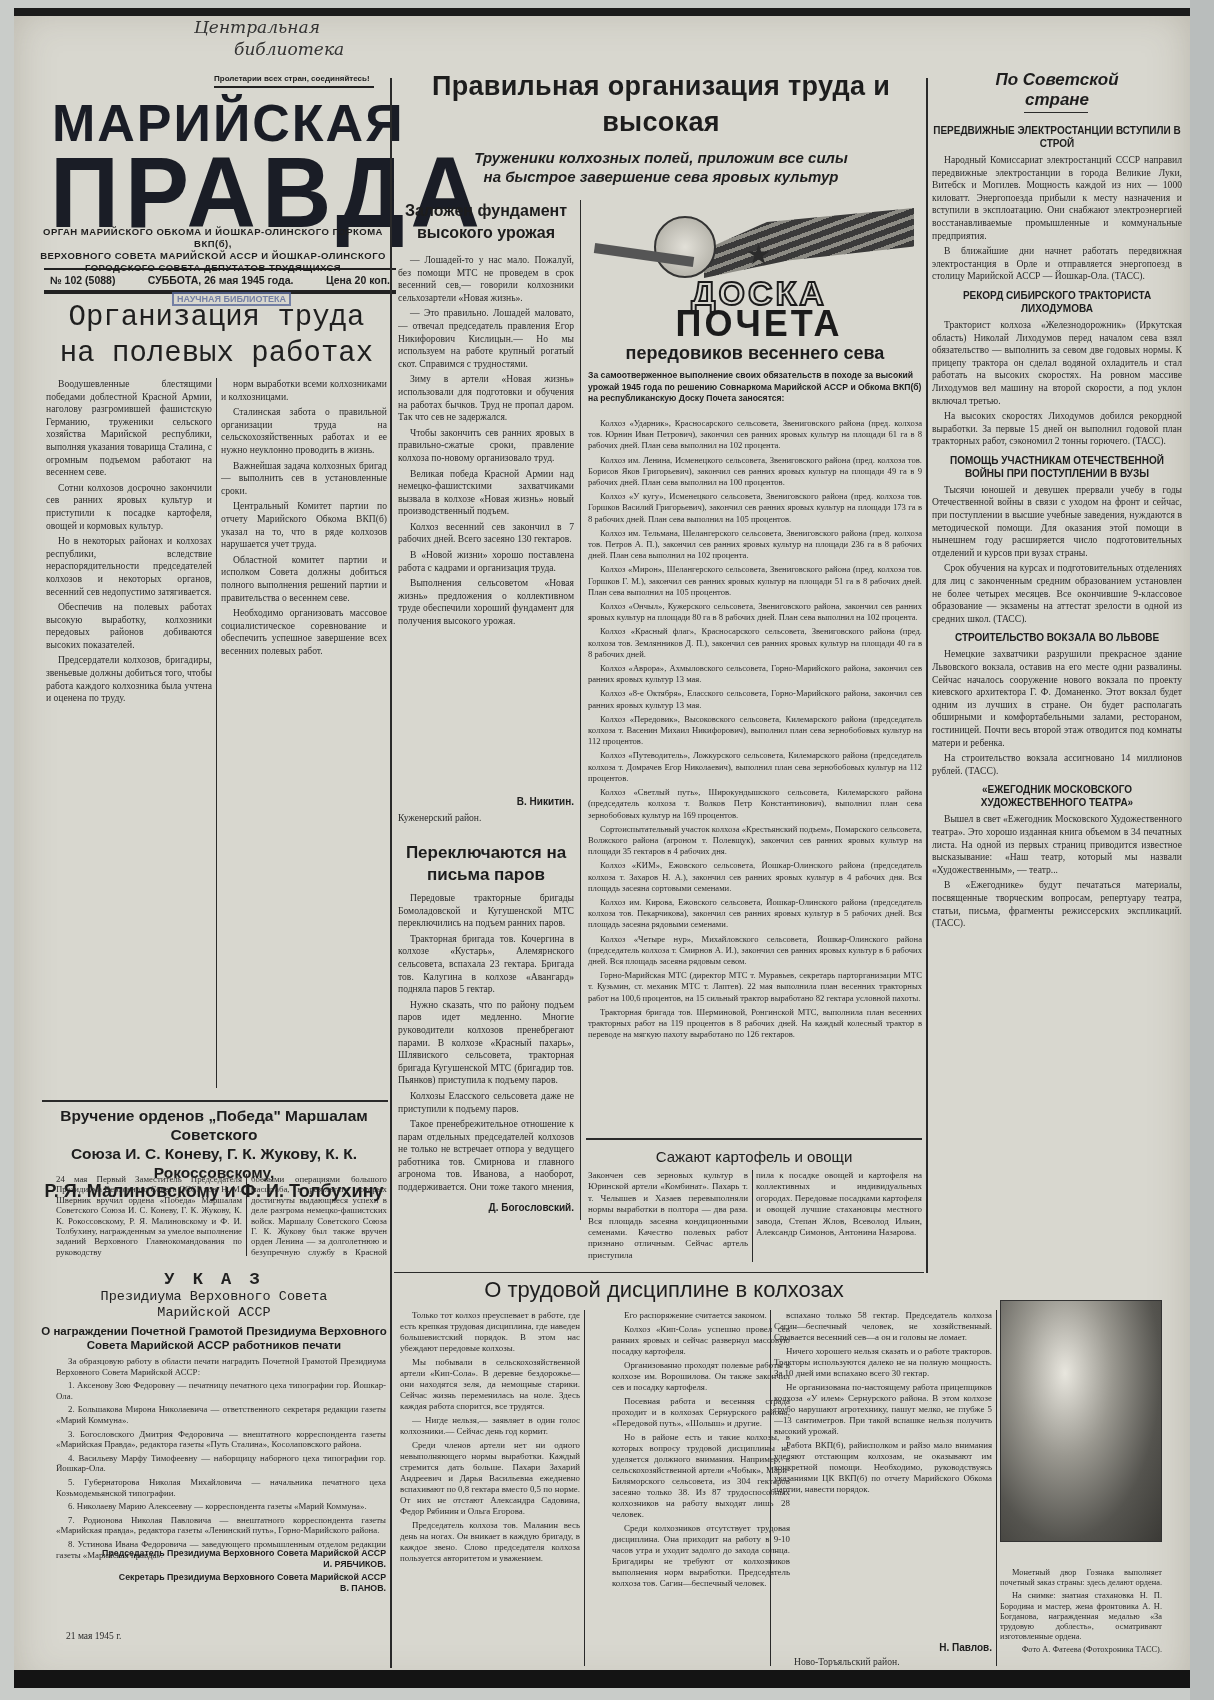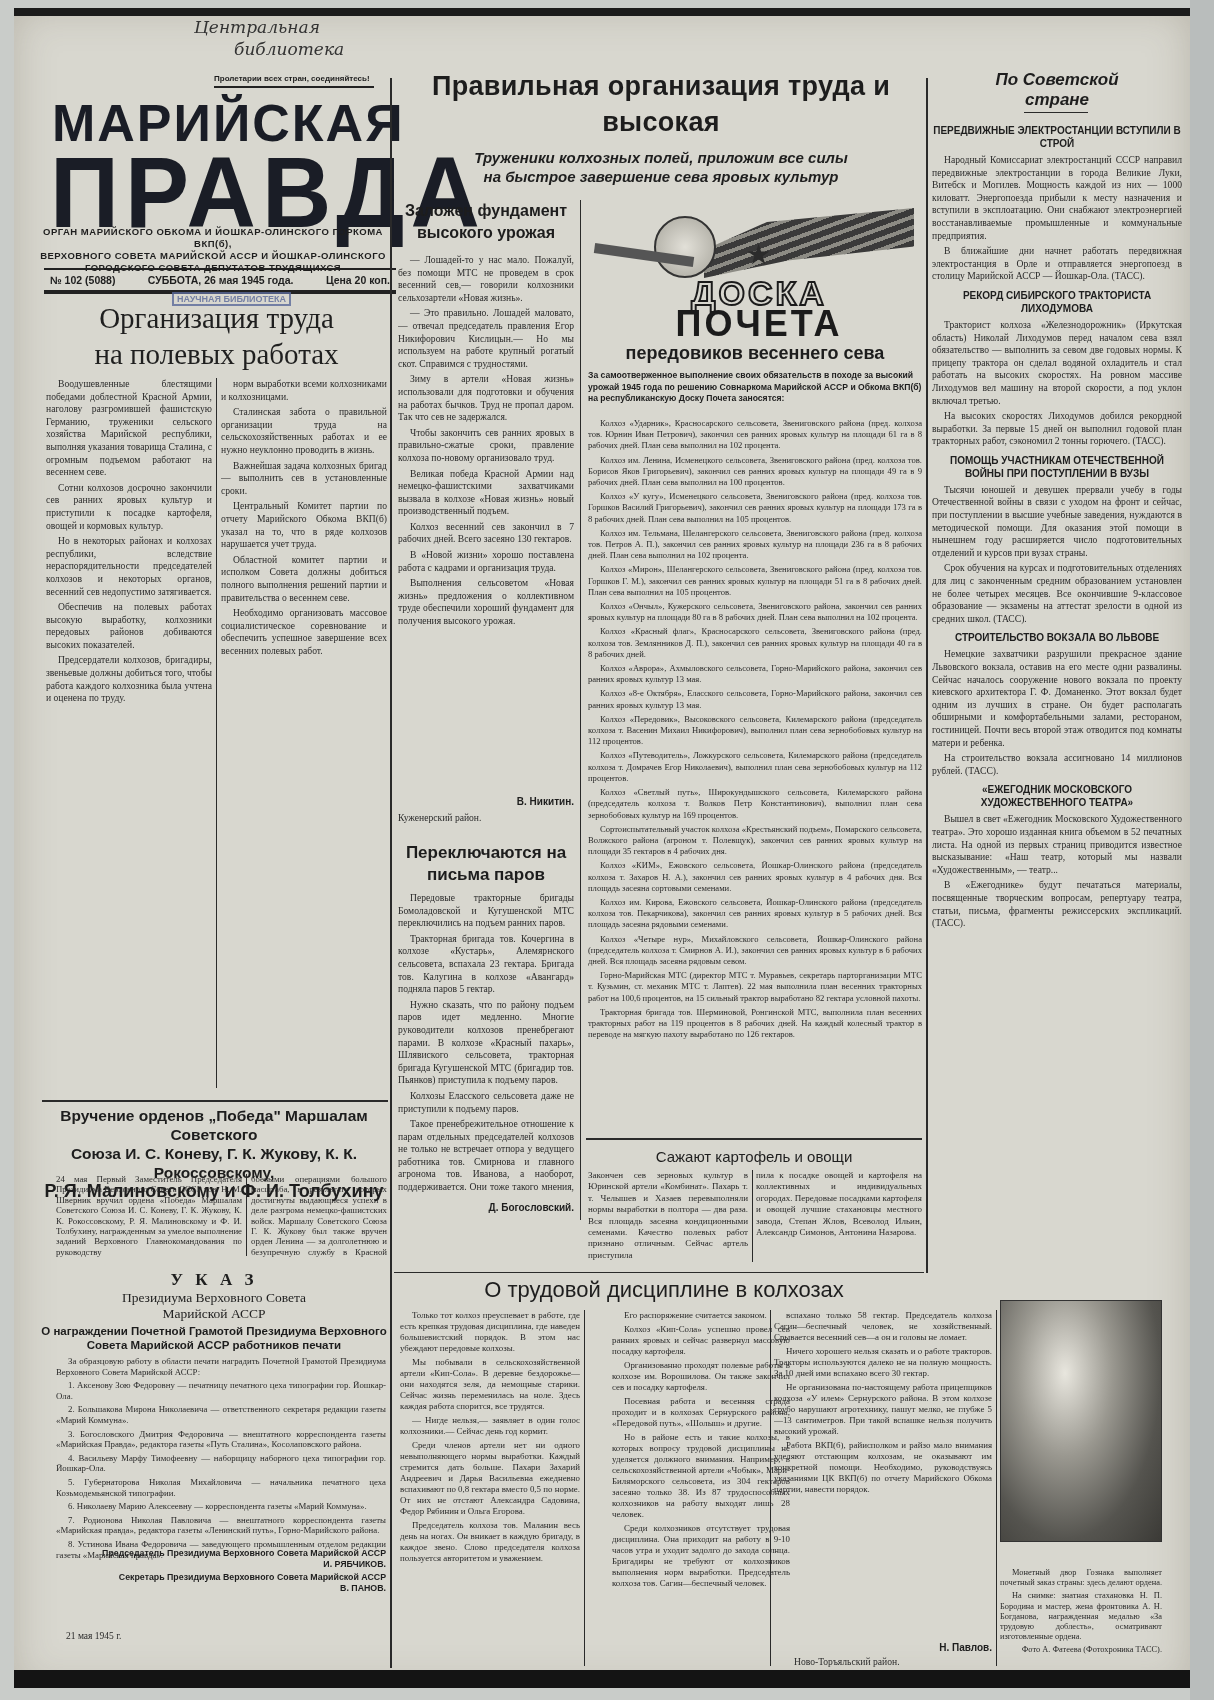--- a/index.html
+++ b/index.html
@@ -8,21 +8,21 @@
   .topbar{position:absolute;left:0;top:0;width:1176px;height:8px;background:#1b1b1b;}
   .botbar{position:absolute;left:0;bottom:0;width:1176px;height:18px;background:#141414;}
   .abs{position:absolute;}
   .hand{font-family:"DejaVu Serif",serif;font-style:italic;font-size:17px;color:#333;line-height:22px;}
   .motto{font-family:"Liberation Sans",sans-serif;font-size:8px;font-weight:bold;border-bottom:2px solid #222;padding-bottom:3px;}
   .mast1{font-family:"Liberation Sans",sans-serif;font-weight:900;font-size:52px;letter-spacing:2px;color:#1a1d26;line-height:54px;}
   .mast2{font-family:"Liberation Sans",sans-serif;font-weight:900;font-size:96px;letter-spacing:6px;color:#1a1d26;line-height:96px;transform:scaleY(1.05);}
   .organ{font-family:"Liberation Sans",sans-serif;font-weight:bold;font-size:9.5px;text-align:center;line-height:12px;letter-spacing:.5px;}
   .dateline{font-family:"Liberation Sans",sans-serif;font-weight:bold;font-size:10.5px;display:flex;justify-content:space-between;border-top:2px solid #222;border-bottom:4px solid #222;padding:4px 6px;}
   .stamp{border:2px solid #5b6a9a;color:#5b6a9a;font-family:"Liberation Sans",sans-serif;font-weight:bold;font-size:9px;padding:0 3px;opacity:.8;}
-  .hl-serif{font-family:Liberation Serif, serif;text-align:center;color:#1f1f1f;}
+  .hl-serif{font-family:Liberation Mono, monospace;text-align:center;color:#1f1f1f;}
   .hl-cond{font-family:"Liberation Sans",sans-serif;font-weight:bold;text-align:center;color:#1d1d1d;transform-origin:center;}
   .italic-sub{font-family:"Liberation Sans",sans-serif;font-style:italic;font-weight:bold;text-align:center;}
   .body{font-family:"Liberation Serif",serif;font-size:9.6px;line-height:12.6px;text-align:justify;color:#2a2a2a;}
   .body p{margin:0 0 3px 0;text-indent:12px;}
   .caps{font-family:"Liberation Sans",sans-serif;font-weight:bold;font-size:10px;text-align:center;line-height:13px;margin:6px 0 4px;}
   .vrule{position:absolute;width:2px;background:#2a2a2a;}
   .hrule{position:absolute;height:2px;background:#2a2a2a;}
   .sig{font-family:"Liberation Sans",sans-serif;font-weight:bold;font-size:10px;text-align:right;}
   .photo{background:radial-gradient(ellipse at 40% 30%,#e8e6de 0%,#9a9890 35%,#55544f 70%,#3b3a36 100%);border:1px solid #333;}
   .emblem{border:2px solid #333;border-radius:50%;background:radial-gradient(circle,#e2e0d8 0%,#b9b7ae 70%,#6b6a65 100%);}
@@ -178,21 +178,21 @@
       <p>Тысячи юношей и девушек прервали учебу в годы Отечественной войны в связи с уходом на фронт и сейчас, при поступлении в высшие учебные заведения, нуждаются в методической помощи. Для оказания этой помощи в нынешнем году расширяется число подготовительных отделений и курсов при вузах страны.</p>
       <p>Срок обучения на курсах и подготовительных отделениях для лиц с законченным средним образованием установлен не более четырех месяцев. Все окончившие 9-классовое образование — экзамены на аттестат зрелости в одной из средних школ. (ТАСС).</p>
     </div>
     <div class="caps">СТРОИТЕЛЬСТВО ВОКЗАЛА ВО ЛЬВОВЕ</div>
     <div class="body">
       <p>Немецкие захватчики разрушили прекрасное здание Львовского вокзала, оставив на его месте одни развалины. Сейчас началось сооружение нового вокзала по проекту киевского архитектора Г. Ф. Доманенко. Этот вокзал будет одним из лучших в стране. Он будет располагать обширными и комфортабельными залами, рестораном, гостиницей. Почти весь второй этаж отводится под комнаты матери и ребенка.</p>
       <p>На строительство вокзала ассигновано 14 миллионов рублей. (ТАСС).</p>
     </div>
     <div class="caps">«ЕЖЕГОДНИК МОСКОВСКОГО ХУДОЖЕСТВЕННОГО ТЕАТРА»</div>
     <div class="body">
-      <p>Вышел в свет «Ежегодник Московского Художественного театра». Это хорошо изданная книга объемом в 52 печатных листа. На одной из первых страниц приводится известное высказывание: «Наш театр, который мы назвали «Художественным», — театр...</p>
+      <p>Вышел в свет «Ежегодник Московского Художественного театра». Это хорошо изданная книга объемом в 34 печатных листа. На одной из первых страниц приводится известное высказывание: «Наш театр, который мы назвали «Художественным», — театр...</p>
       <p>В «Ежегоднике» будут печататься материалы, посвященные творческим вопросам, репертуару театра, статьи, письма, фрагменты режиссерских экспликаций. (ТАСС).</p>
     </div>
   </div>
 
   <div class="hrule" style="left:28px;top:1092px;width:346px;"></div>
   <div class="abs hl-cond" style="left:26px;top:1098px;width:348px;font-size:15.5px;line-height:19px;">
     <div>Вручение орденов „Победа" Маршалам Советского</div>
     <div>Союза И. С. Коневу, Г. К. Жукову, К. К. Рокоссовскому,</div>
     <div style="font-size:18px;">Р. Я. Малиновскому и Ф. И. Толбухину</div>
   </div>

